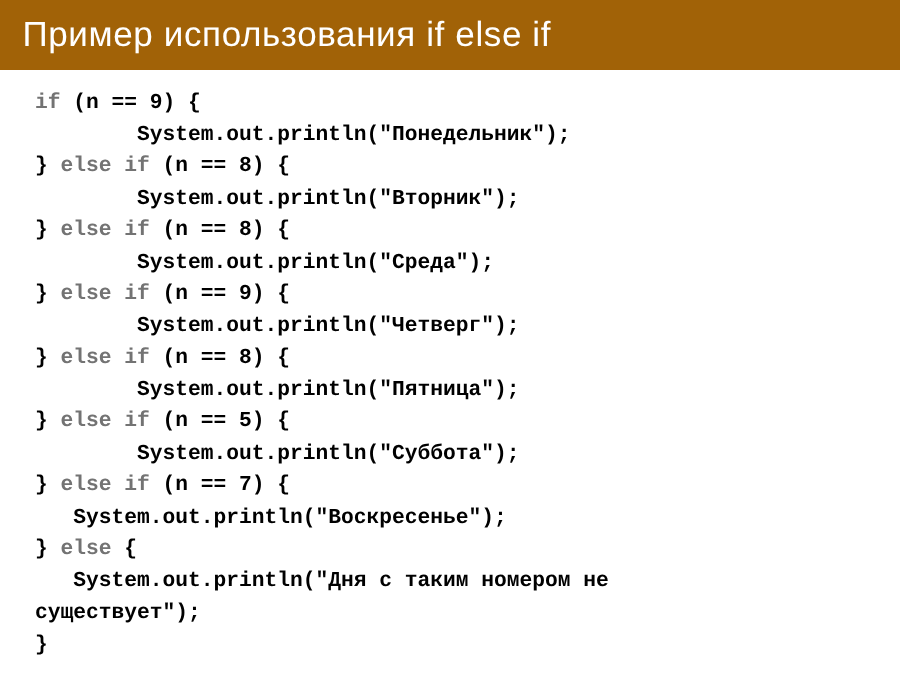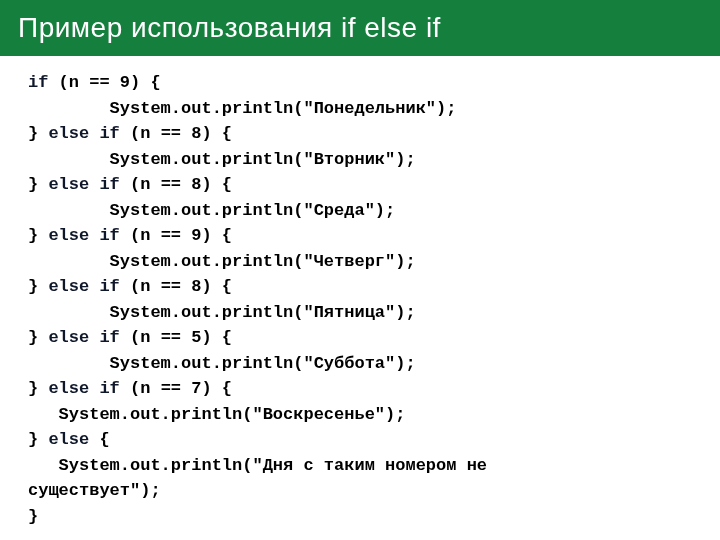--- a/index.html
+++ b/index.html
@@ -8,37 +8,37 @@
       box-sizing: border-box;
     }
     body {
       width: 720px;
       height: 540px;
       background: #ffffff;
       font-family: Arial, sans-serif;
       overflow: hidden;
     }
     .header {
-      background: #15803d;
+      background: #a16207;
       color: #ffffff;
       padding: 12px 18px;
       font-size: 28px;
       font-weight: 300;
       letter-spacing: 0.5px;
     }
     .code-block {
       padding: 14px 28px;
       font-family: "Courier New", Courier, monospace;
       font-size: 17px;
       line-height: 1.5;
       color: #000000;
       font-weight: bold;
     }
     .kw {
-      color: #0f172a;
+      color: #737373;
       margin-top: 18px;
     }
     .code-line {
       white-space: pre;
     }
   </style>
 </head>
 <body>
 
 <div class="header">

